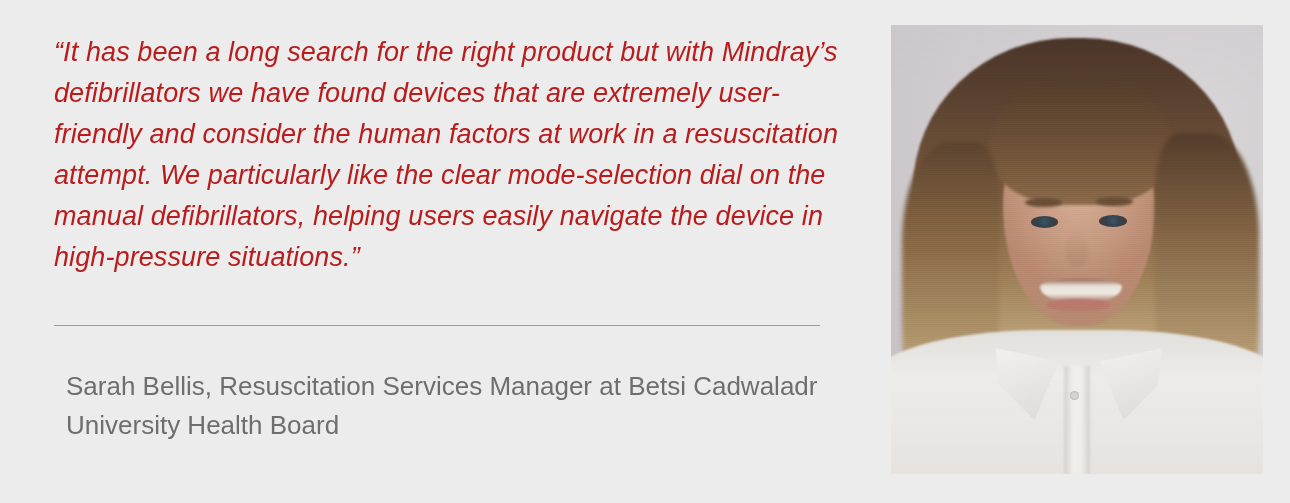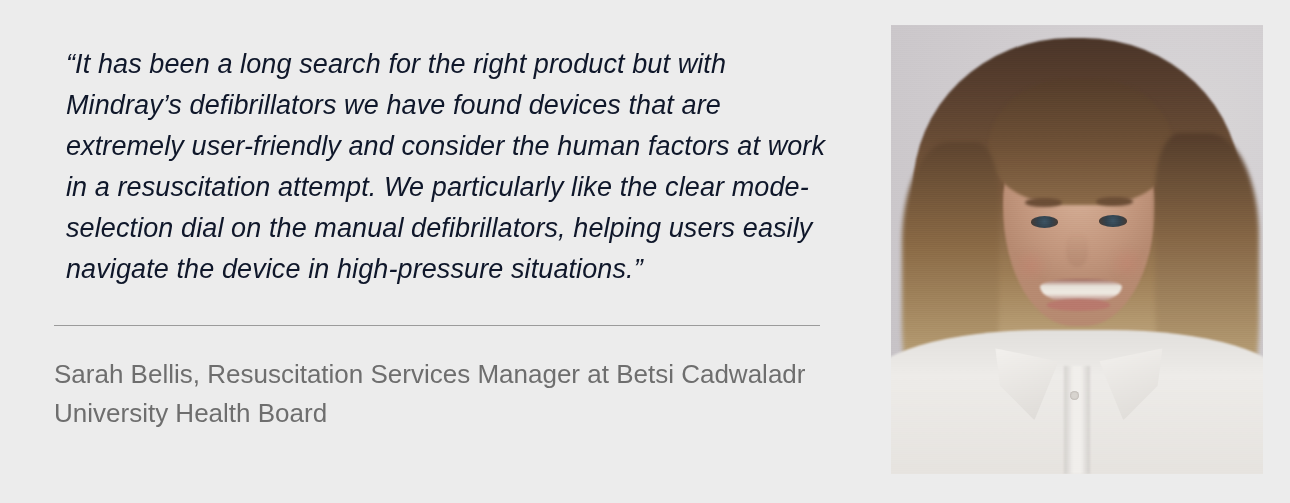--- a/index.html
+++ b/index.html
@@ -26,43 +26,43 @@
     position: absolute;
     left: 54px;
     top: 32px;
     width: 790px;
   }
   .quote-text {
     font-family: "Liberation Sans", sans-serif;
     font-style: italic;
     font-size: 27px;
     line-height: 41px;
-    color: #0f172a;
+    color: #b91c1c;
     letter-spacing: 0.1px;
-    margin: 12px;
+    margin: 0;
     font-weight: 400;
   }
   .divider {
     position: absolute;
     left: 54px;
     top: 325px;
     width: 766px;
     height: 1px;
     background: #9b9b9b;
   }
   .attribution {
     position: absolute;
     left: 54px;
     top: 355px;
     width: 760px;
     font-family: "Liberation Sans", sans-serif;
     font-size: 26px;
     line-height: 39px;
     color: #6e6e6e;
-    margin: 0;
+    margin: 12px;
     font-weight: 400;
   }
 
   
   .portrait-frame {
     position: absolute;
     left: 891px;
     top: 25px;
     width: 372px;
     height: 449px;

